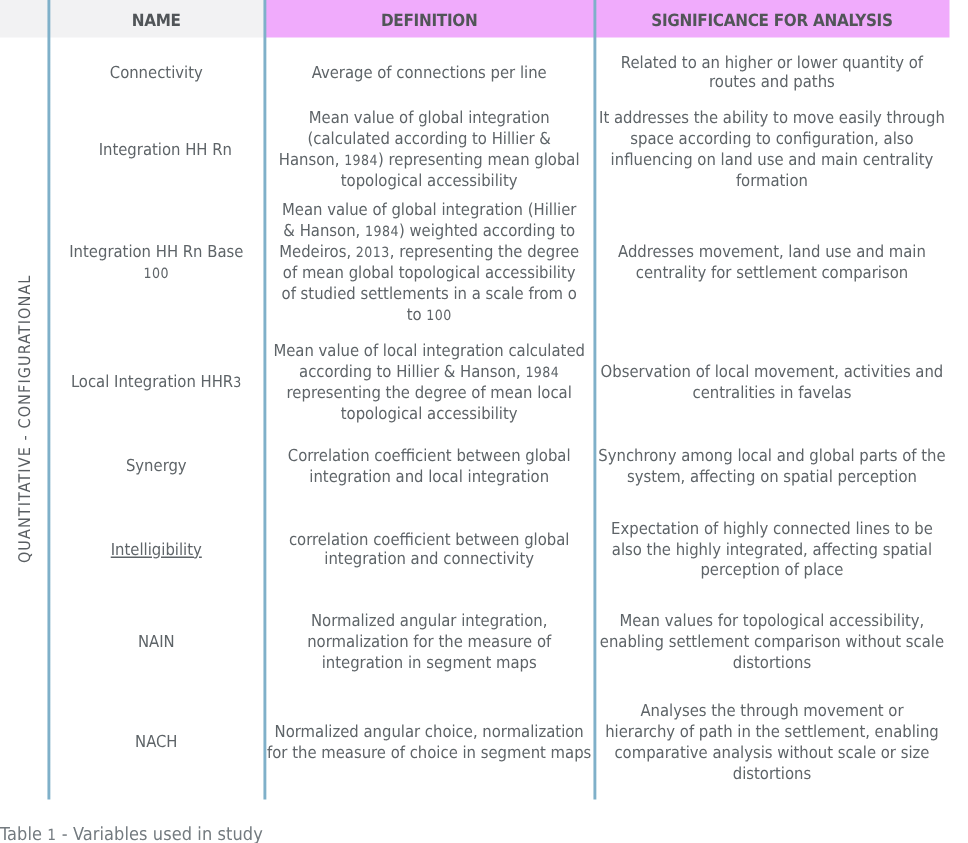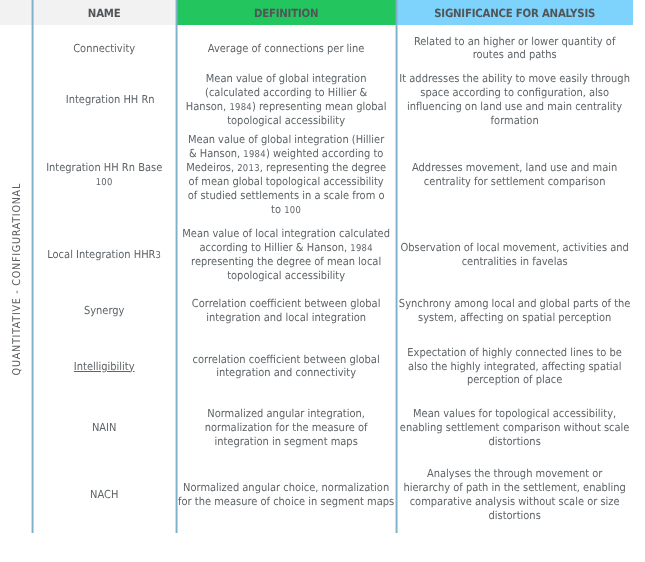--- a/index.html
+++ b/index.html
@@ -57,24 +57,24 @@
         <col class="c-name">
         <col class="c-def">
         <col class="c-sig">
       </colgroup>
       <thead>
         <tr>
           <th class="h-cat" style="background: rgb(242, 242, 243); color: rgb(81, 85, 88);"></th>
           <th style="background: rgb(242, 242, 243); color: rgb(81, 85, 88);">
               <span class="hl">NAME</span>
             </th>
-          <th style="background: #22c55e; color: rgb(81, 85, 88);">
+          <th style="background: #f0abfc; color: rgb(81, 85, 88);">
               <span class="hl">DEFINITION</span>
             </th>
-          <th style="background: #7dd3fc; color: rgb(81, 85, 88);">
+          <th style="background: #f0abfc; color: rgb(81, 85, 88);">
               <span class="hl">SIGNIFICANCE FOR ANALYSIS</span>
             </th>
         </tr>
       </thead>
       <tbody>
           <tr style="height: 46.97px;">
             <td class="catcell" rowspan="8">
               <div class="catlabel">
                 <span style="color: rgb(89, 94, 98);">QUANTITATIVE - CONFIGURATIONAL</span>
               </div>
@@ -245,13 +245,14 @@
               </span>
             </td>
           </tr>
         </tbody>
     </table>
     <div class="vline" style="left: 30.8px; background: linear-gradient(to right, rgba(127, 176, 201, 0) 0%, rgb(127, 176, 201) 40%, rgb(127, 176, 201) 68%, rgba(127, 176, 201, 0) 100%);"></div>
     <div class="vline" style="left: 174.6px; background: linear-gradient(to right, rgba(127, 176, 201, 0) 0%, rgb(127, 176, 201) 40%, rgb(127, 176, 201) 68%, rgba(127, 176, 201, 0) 100%);"></div>
     <div class="vline" style="left: 394.9px; background: linear-gradient(to right, rgba(127, 176, 201, 0) 0%, rgb(127, 176, 201) 40%, rgb(127, 176, 201) 68%, rgba(127, 176, 201, 0) 100%);"></div>
   </div>
 
+  <div class="caption" style="color: rgb(115, 122, 127);">Table <span class="osf">1</span> -  Variables used in study</div>
 </div>
 
 </body></html>

